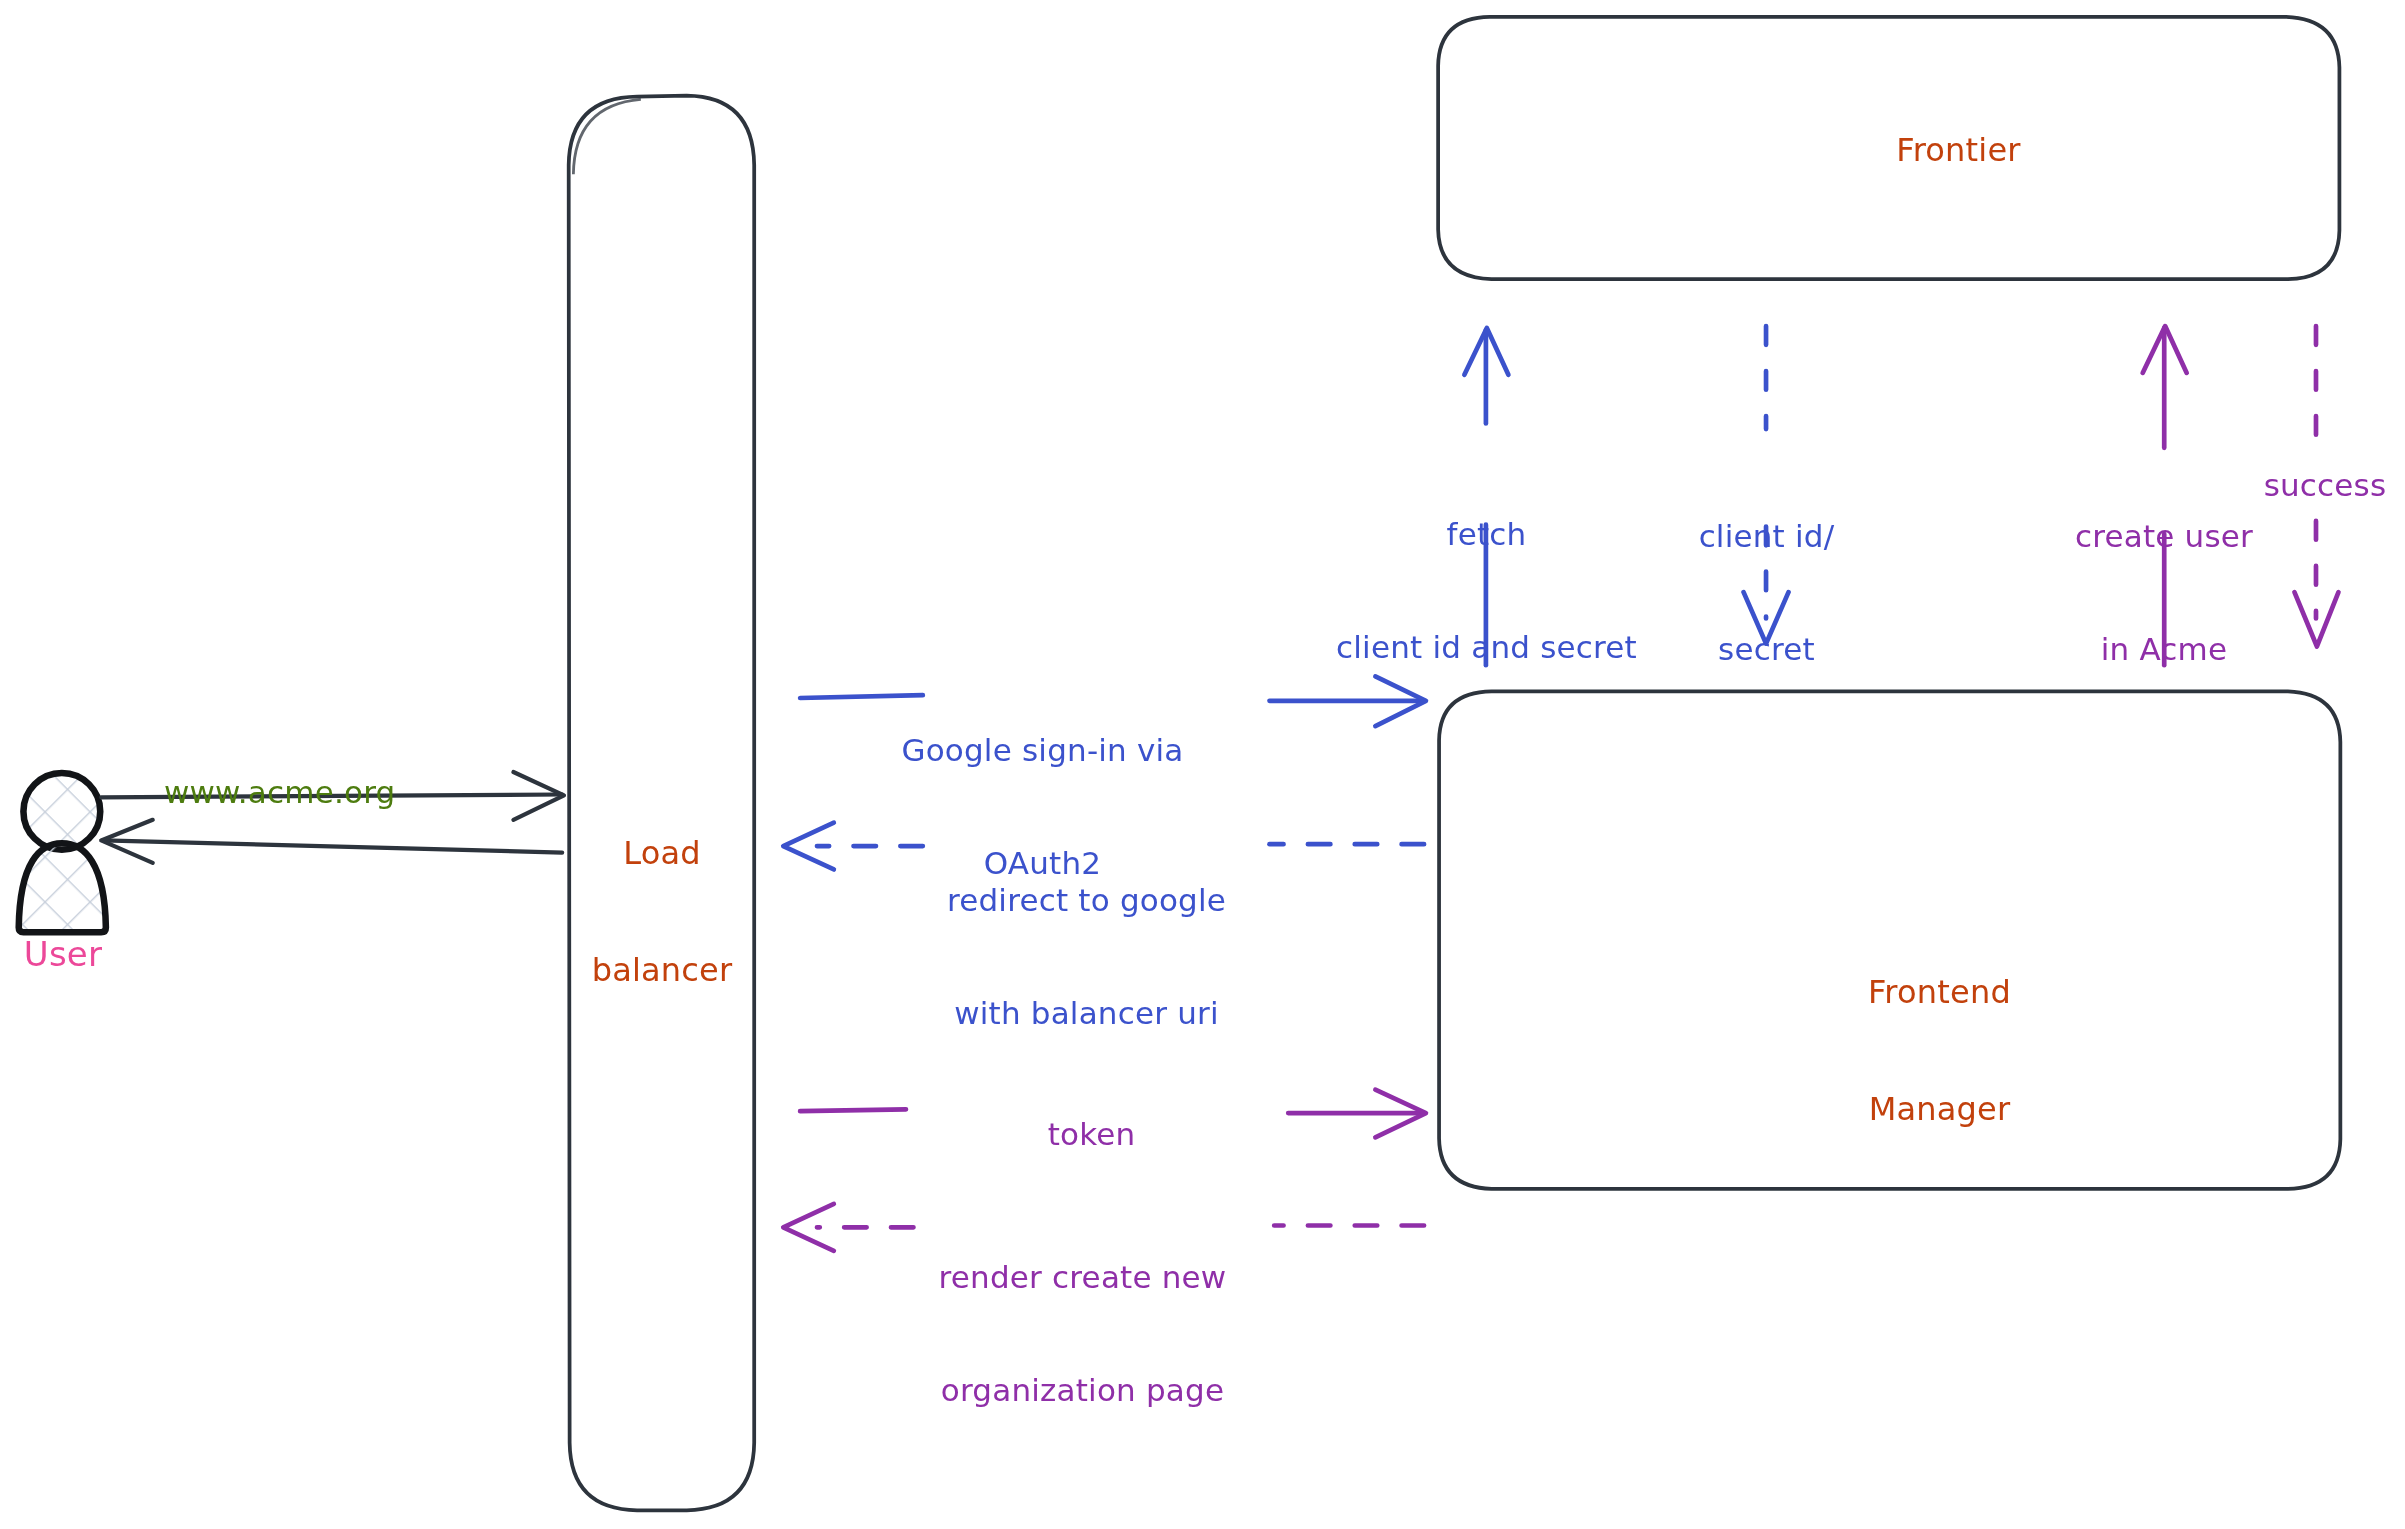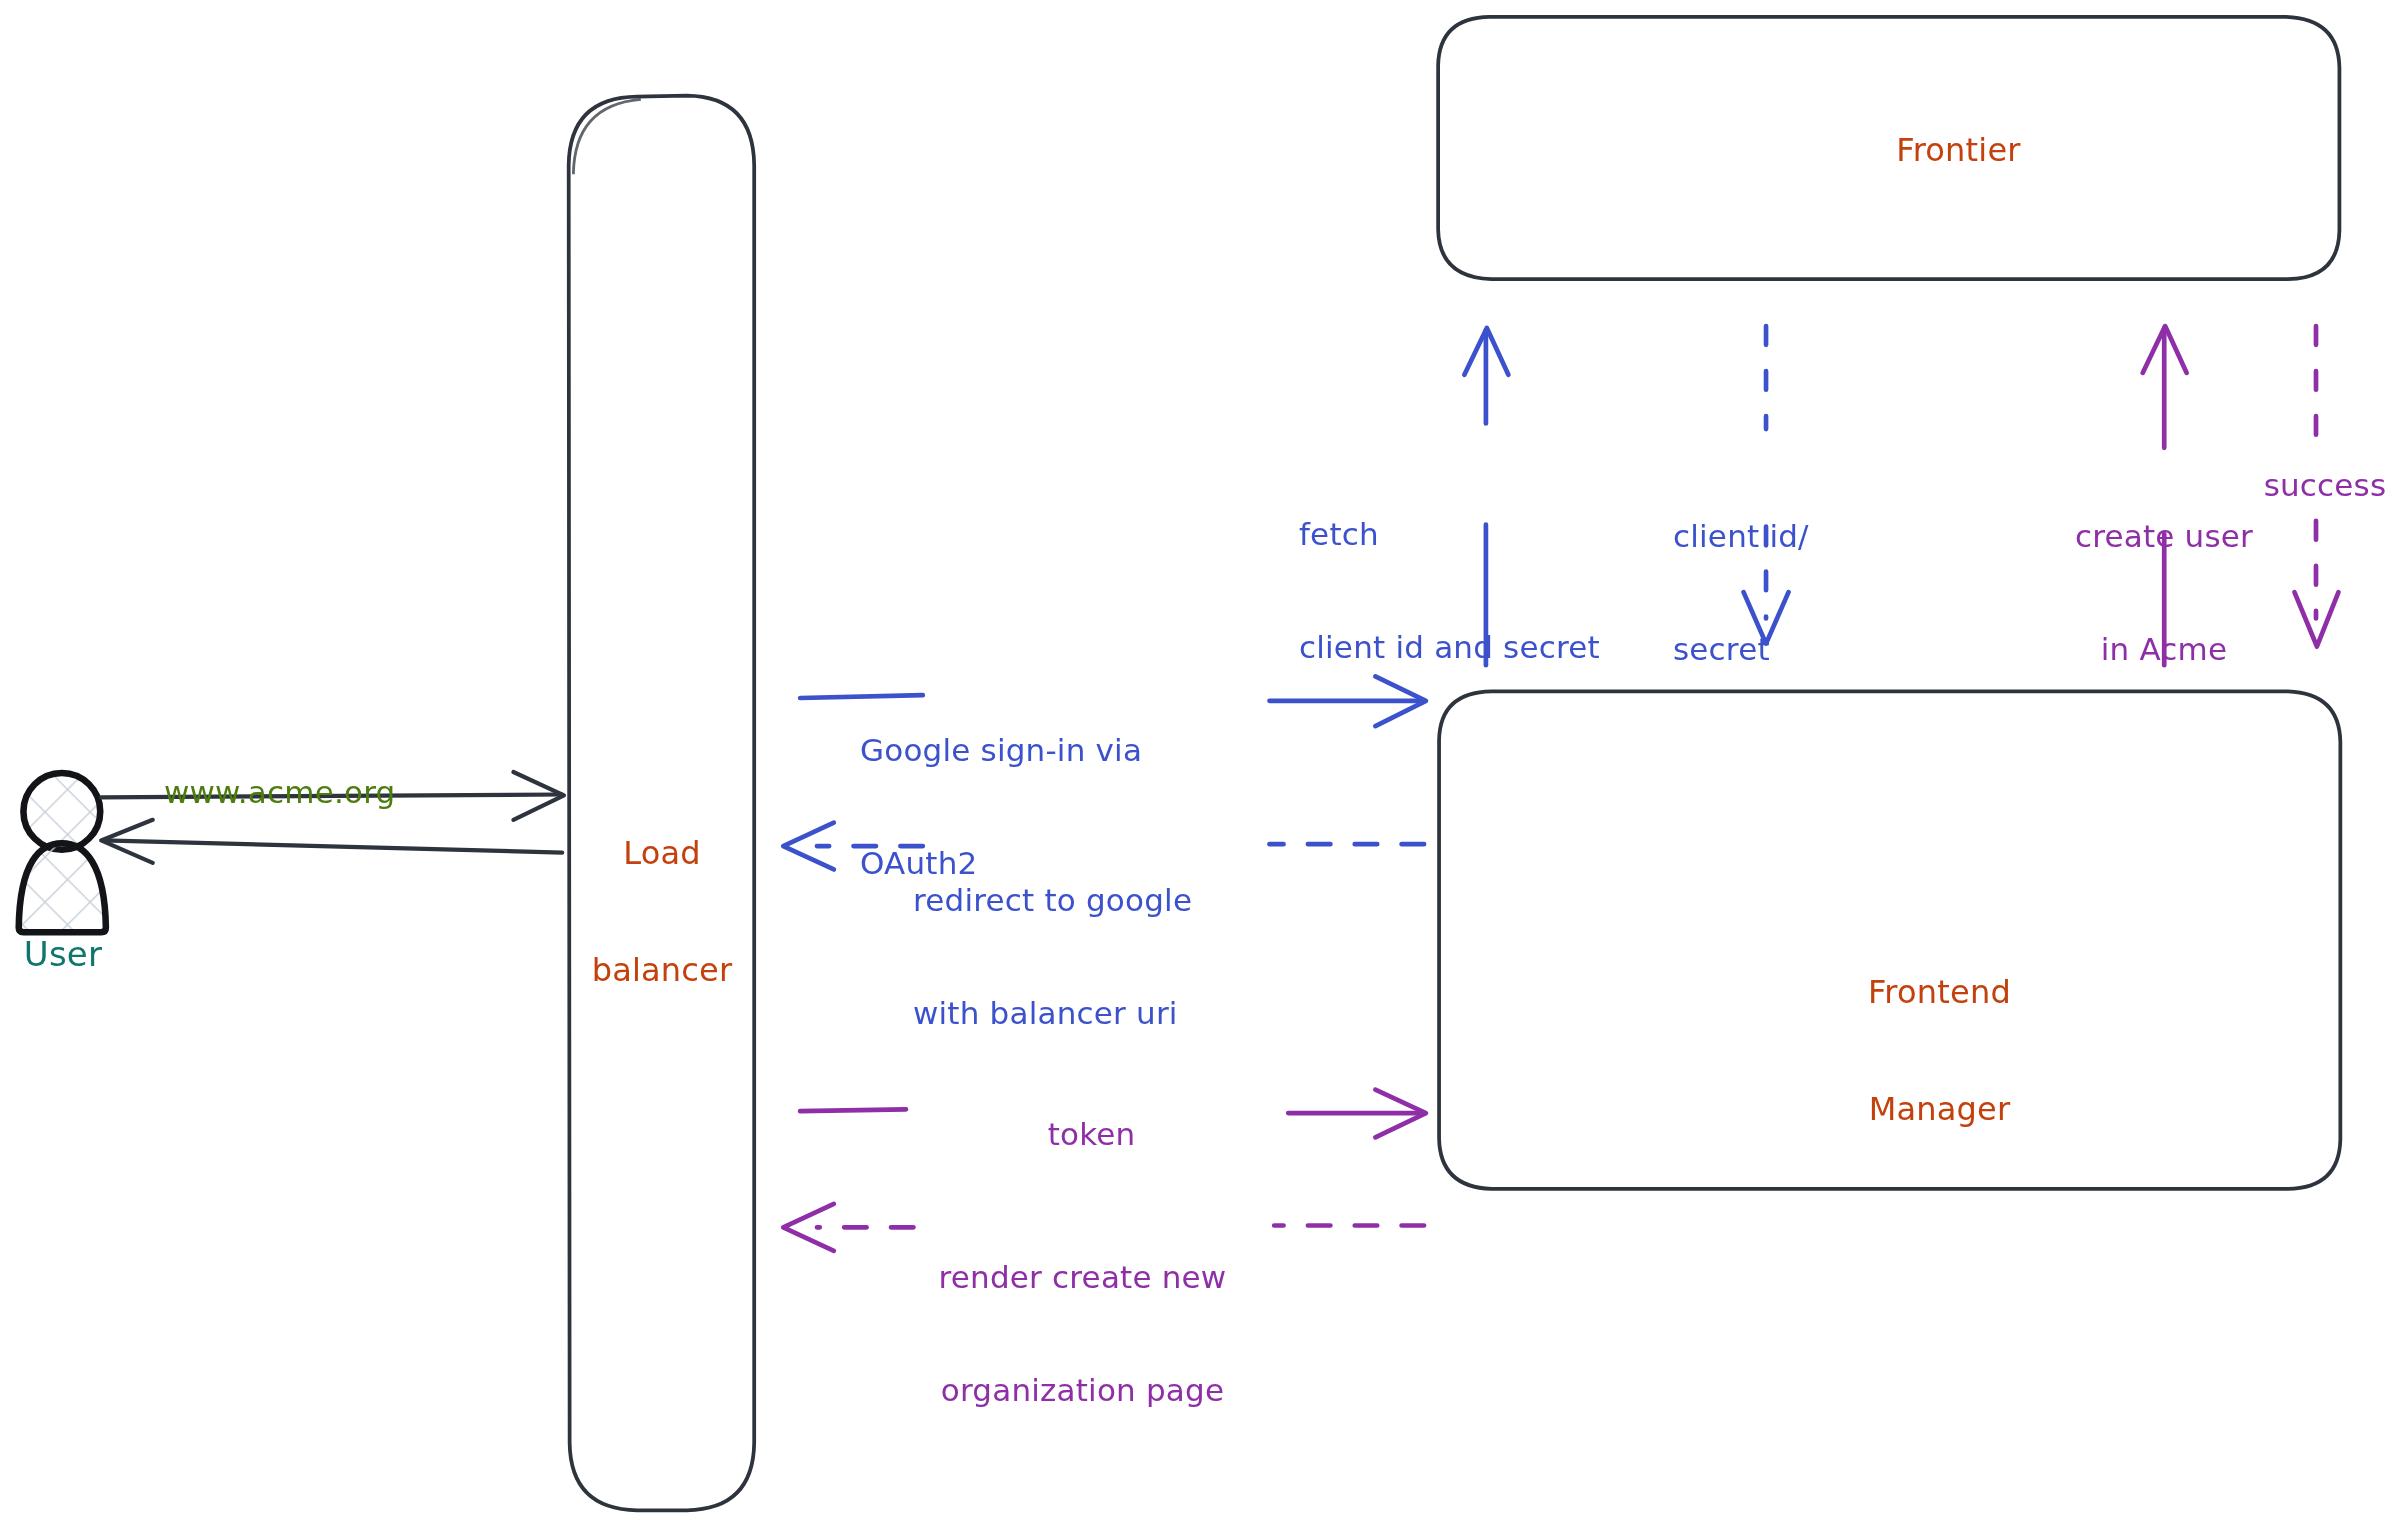--- a/index.html
+++ b/index.html
@@ -29,36 +29,36 @@
   }
   .node-label {
     color: #c2410c;
     font-size: 32px;
     text-align: center;
     font-weight: 400;
   }
   .edge-label-blue {
     color: #3b52cc;
     font-size: 31px;
-    text-align: left;
+    text-align: center;
     font-weight: 500;
   }
   .edge-label-purple {
     color: #8f2fa8;
     font-size: 31px;
     text-align: center;
     font-weight: 500;
   }
   .edge-label-dark {
     color: #4d7c0f;
     font-size: 31px;
     font-weight: 500;
   }
   .actor-label {
-    color: #0f766e;
+    color: #ec4899;
     font-size: 34px;
     text-align: center;
     font-weight: 400;
   }
 </style>
 </head>
 <body>
 
 <svg id="canvas" viewBox="0 0 2567 1633">
   <defs>

